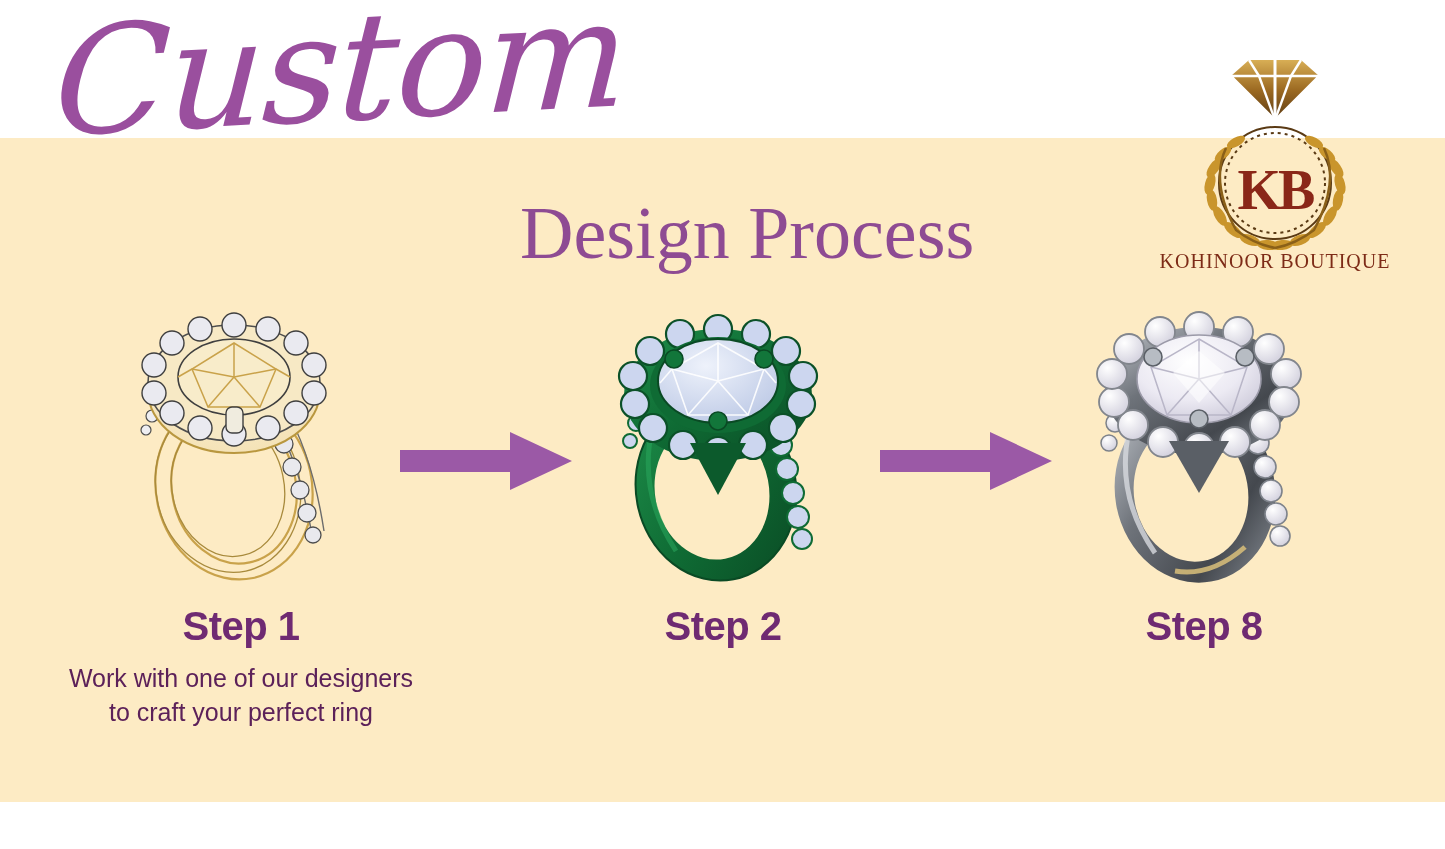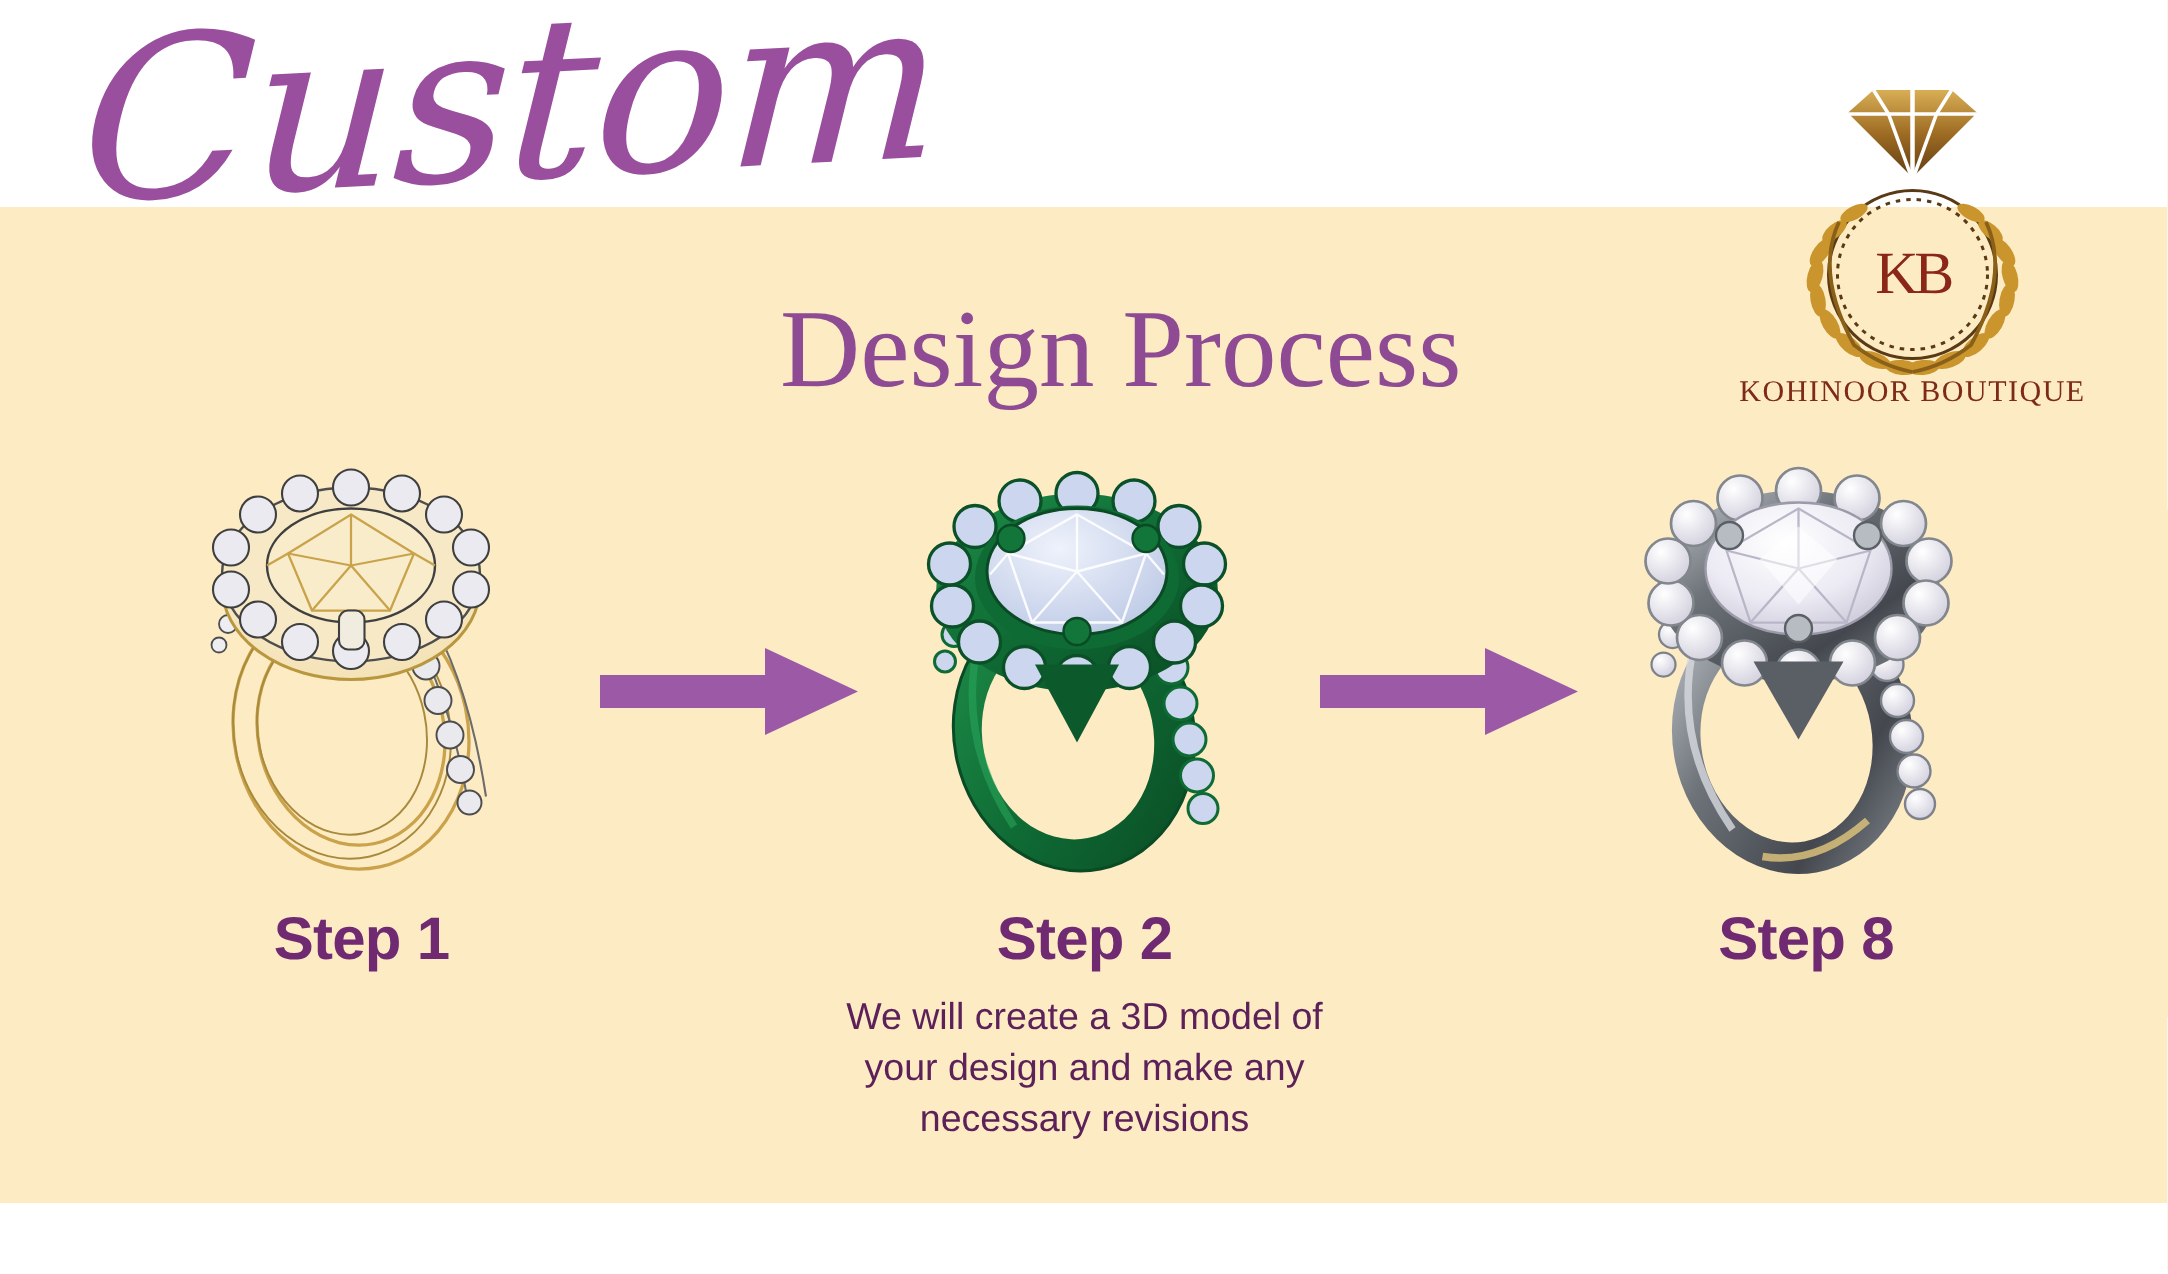--- a/index.html
+++ b/index.html
@@ -51,21 +51,21 @@
     position:absolute;left:50%;top:4px;transform:translateX(-50%);
     width:92px;height:64px;
   }
   .logo-wreath{
     position:absolute;left:50%;top:52px;transform:translateX(-50%);
     width:158px;height:158px;
   }
   .logo-mono{
     position:absolute;left:50%;top:110px;transform:translateX(-50%);
     font-family:"Liberation Serif","DejaVu Serif",serif;
-    font-size:40px;font-weight:400;color:#8a2718;
+    font-size:56px;font-weight:700;color:#8a2718;
     letter-spacing:-3px;line-height:1;white-space:nowrap;
   }
   .logo-name{
     position:absolute;left:50%;top:198px;transform:translateX(-50%);
     font-family:"Liberation Serif","DejaVu Serif",serif;
     font-size:20px;font-weight:400;color:#7d2b17;
     letter-spacing:1px;white-space:nowrap;
   }
 
   
@@ -243,20 +243,22 @@
             <line x1="92" y1="104" x2="118" y2="74"></line>
             <line x1="144" y1="104" x2="118" y2="74"></line>
             <line x1="62" y1="74" x2="76" y2="66"></line>
             <line x1="174" y1="74" x2="160" y2="66"></line>
           </g>
 
           <rect x="110" y="104" width="17" height="26" rx="6" fill="#f0ecdf" stroke="#3f3f3f" stroke-width="1.4"></rect>
         </svg>
       </div>
       <div class="step-title">Step 1</div>
+      <div class="step-desc">Work with one of our designers
+to craft your perfect ring</div>
     </div>
 
     <div class="step-col c2">
       <div class="ring-slot">
         <svg class="ring-svg" viewBox="0 0 250 285">
           <defs>
             <linearGradient id="grn" x1="0" y1="0" x2="1" y2="1">
               <stop offset="0" stop-color="#1e8e4a"></stop>
               <stop offset="0.5" stop-color="#0f6b34"></stop>
               <stop offset="1" stop-color="#0a4a24"></stop>
@@ -323,23 +325,20 @@
           <g fill="#12763a" stroke="#0a4a24" stroke-width="1.6">
             <circle cx="76" cy="56" r="9"></circle>
             <circle cx="166" cy="56" r="9"></circle>
             <circle cx="120" cy="118" r="9"></circle>
           </g>
 
           <path d="M92 140 L120 192 L148 140 Z" fill="#0c5a2c"></path>
         </svg>
       </div>
       <div class="step-title">Step 2</div>
-      <div class="step-desc">We will create a 3D model of
-your design and make any
-necessary revisions</div>
     </div>
 
     <div class="step-col c3">
       <div class="ring-slot">
         <svg class="ring-svg" viewBox="0 0 250 285">
           <defs>
             <linearGradient id="met" x1="0" y1="0" x2="1" y2="1">
               <stop offset="0" stop-color="#c8ccd2"></stop>
               <stop offset="0.35" stop-color="#6e737a"></stop>
               <stop offset="0.7" stop-color="#44484e"></stop>

